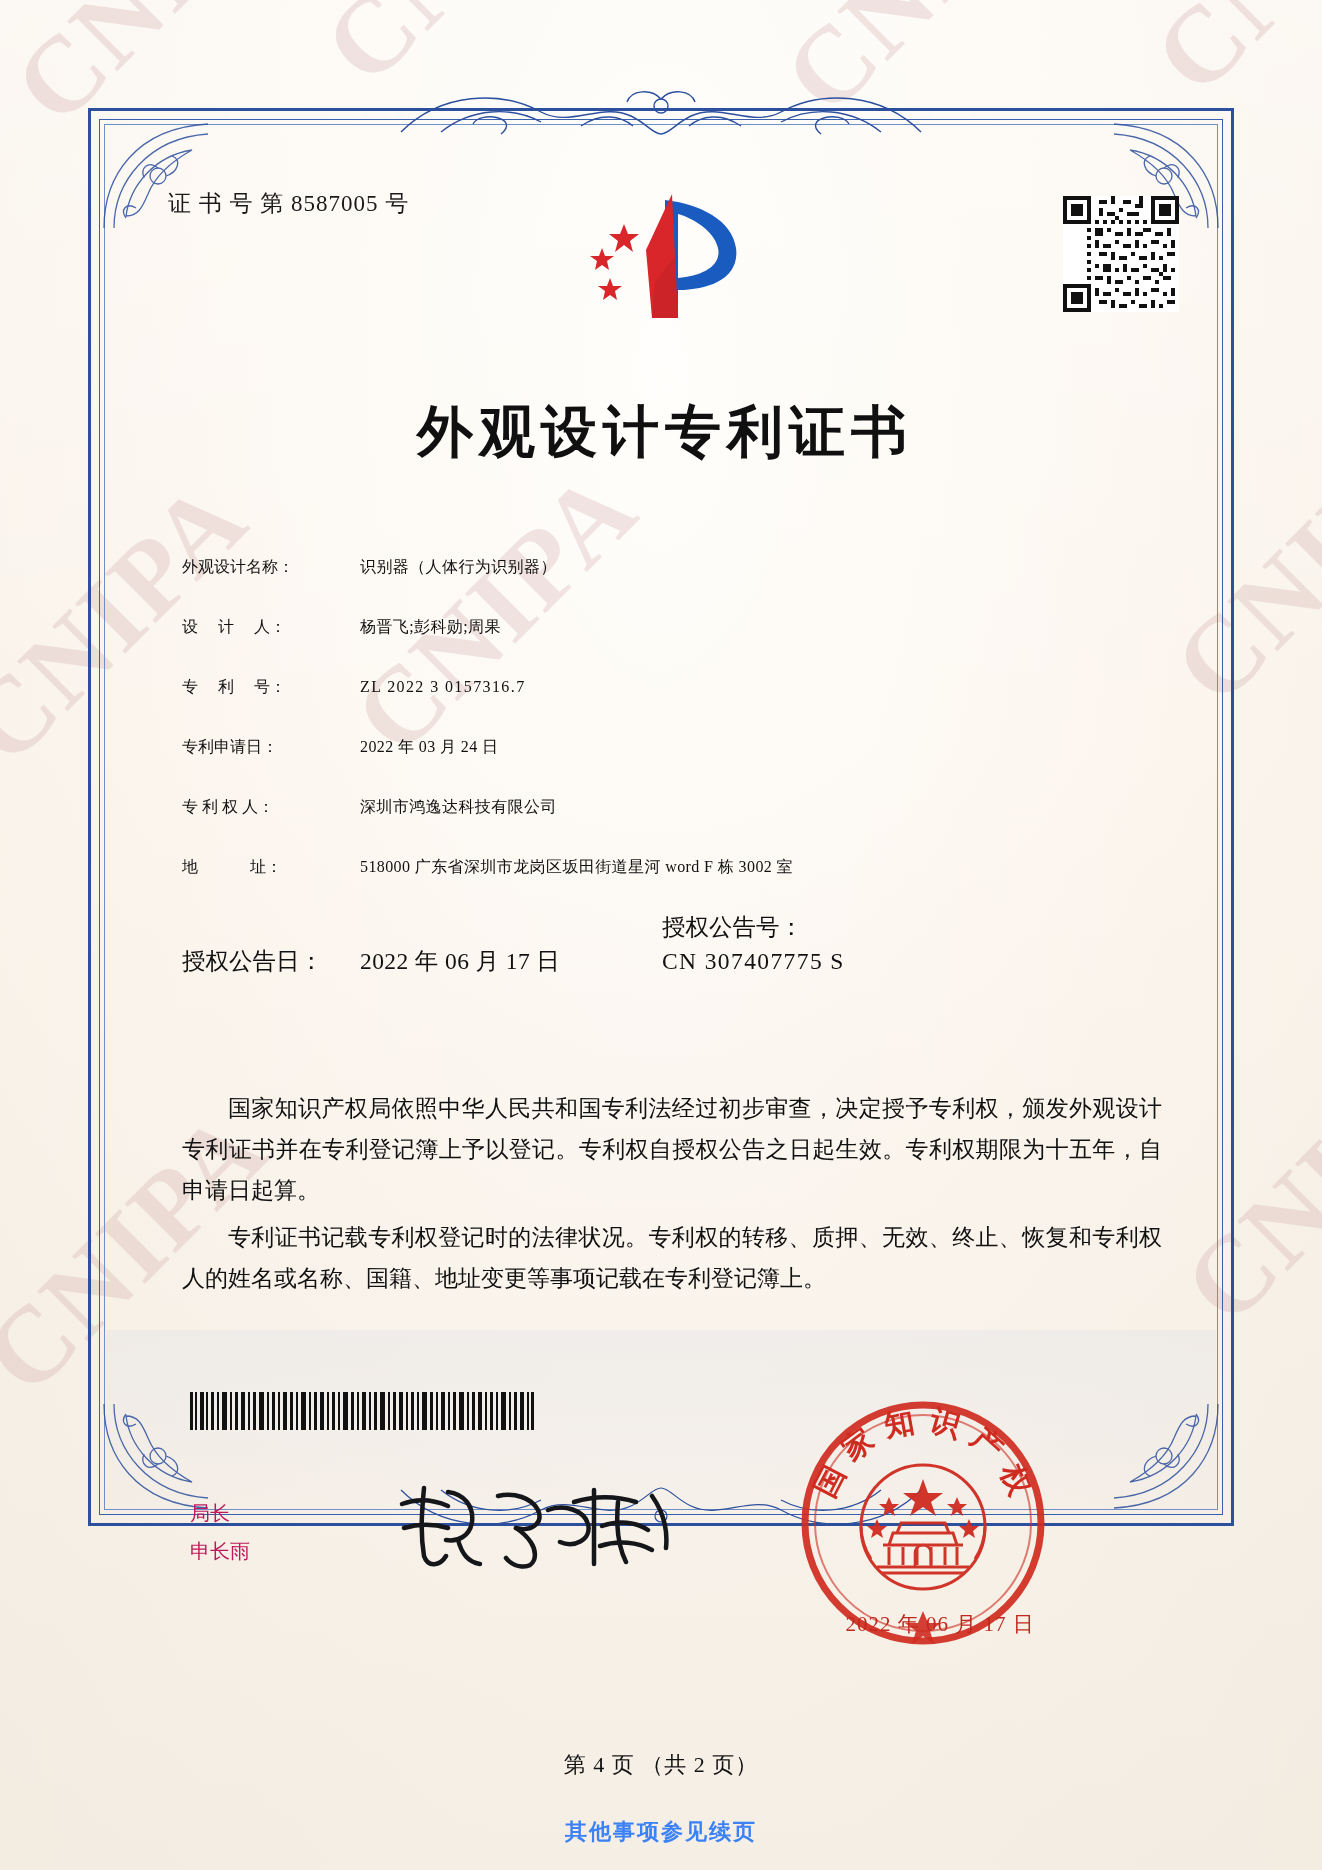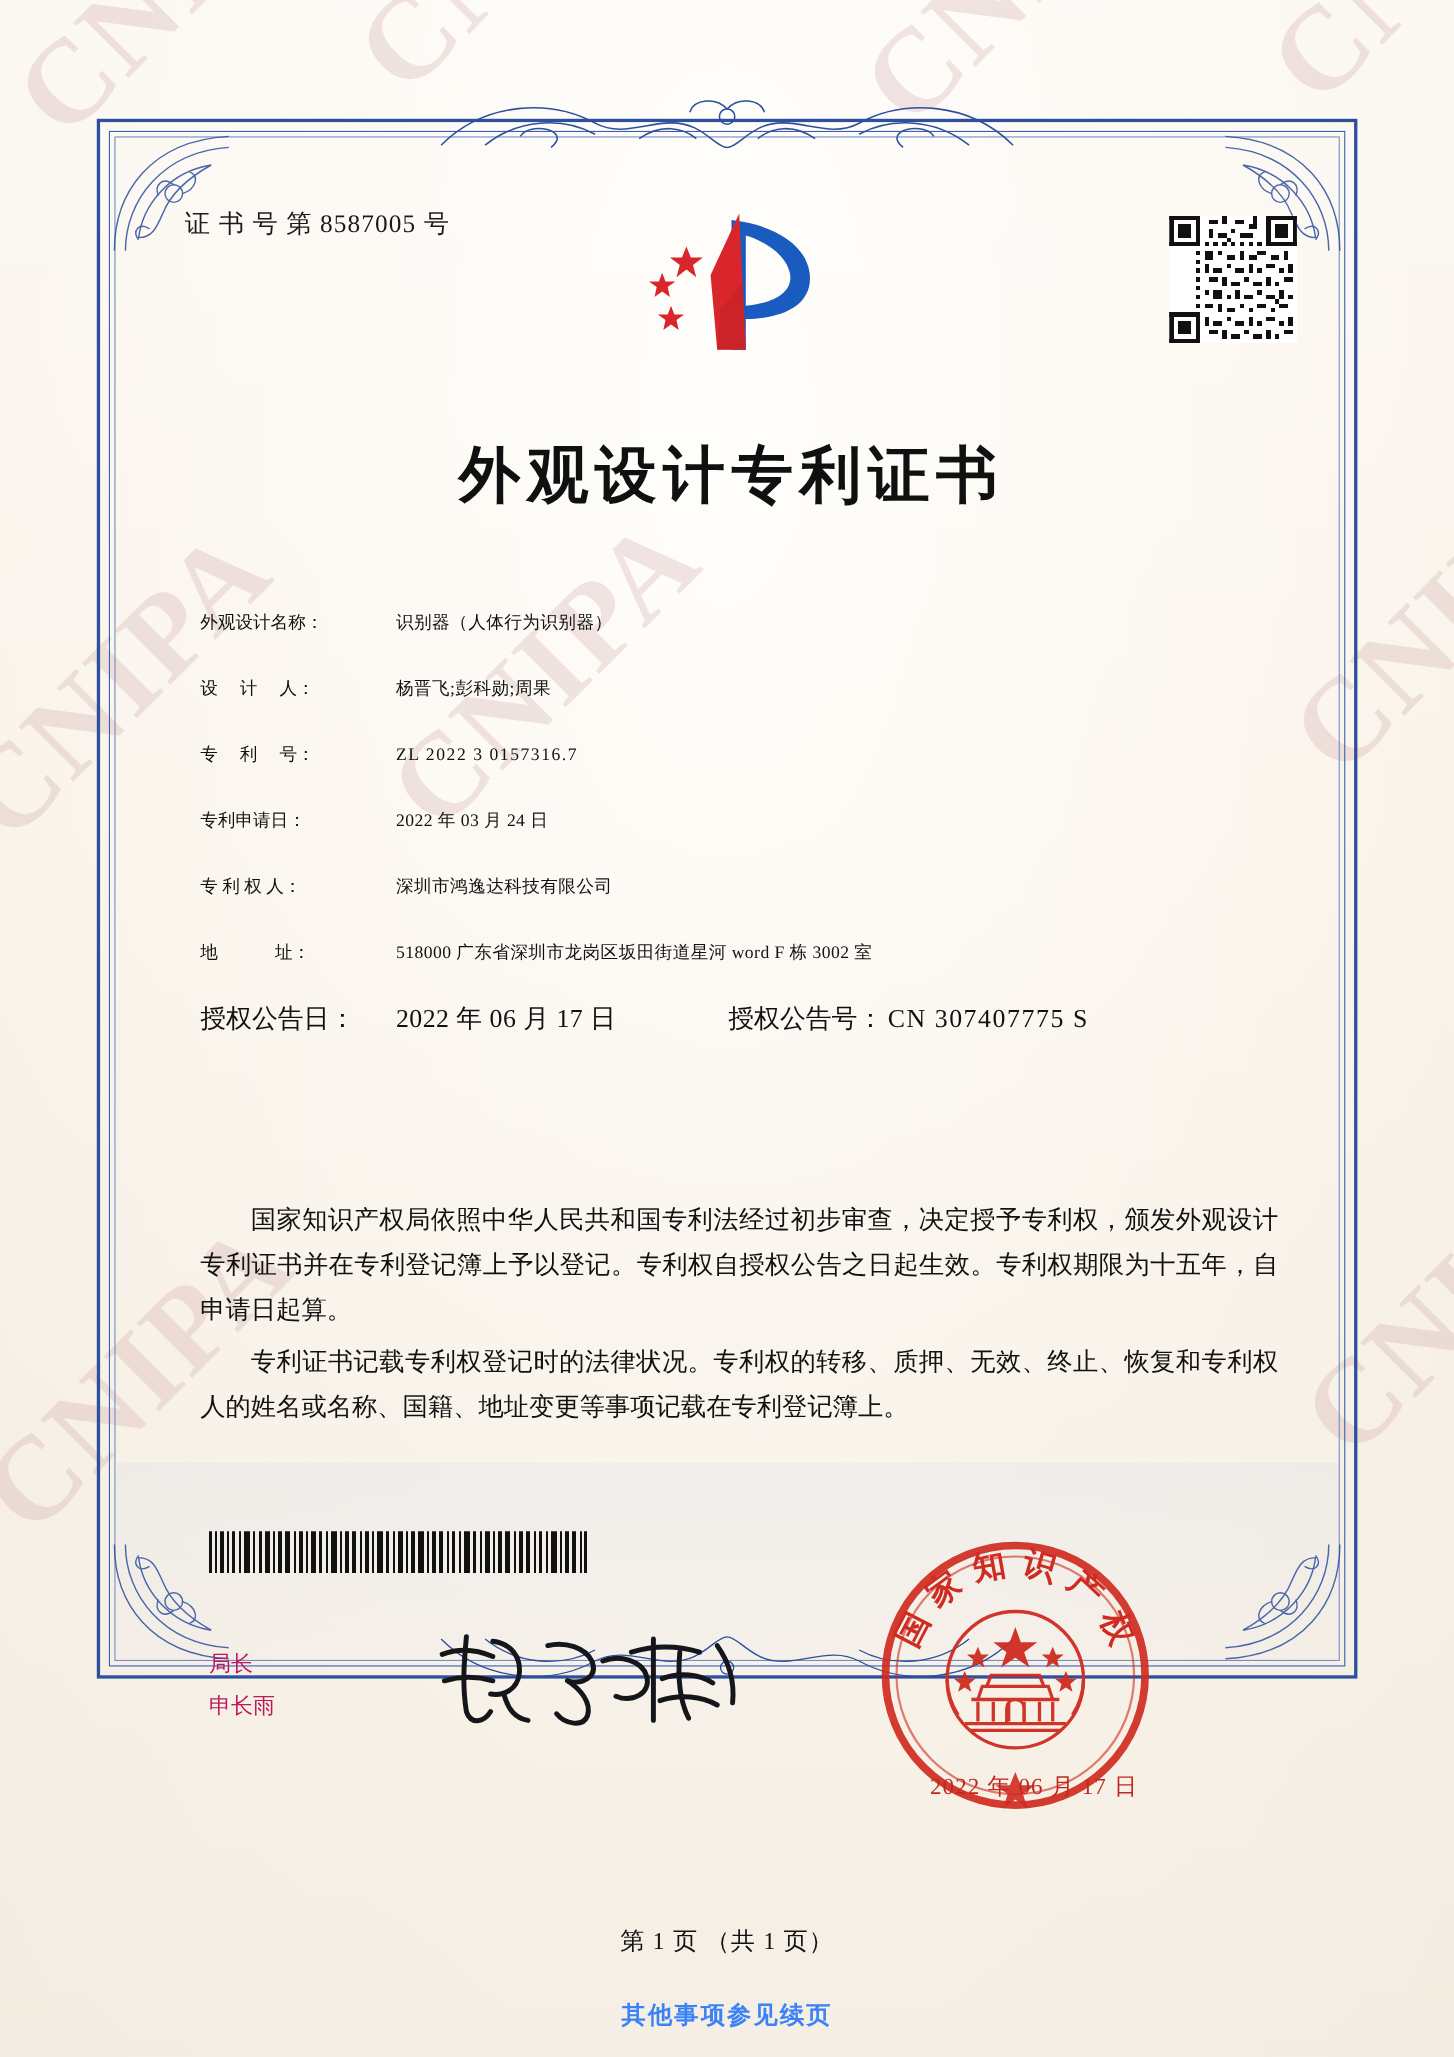--- a/index.html
+++ b/index.html
@@ -162,21 +162,21 @@
   }
   .row-two {
     display: flex;
     align-items: flex-end;
     margin-bottom: 20px;
     font-size: 23.5px;
     color: #111;
     line-height: 34px;
   }
   .half-a { width: 480px; display: flex; }
-  .half-b { display: flex; }
+  .half-b { display: flex; flex-direction: column; }
   .half-b .label2 { white-space: nowrap; margin-right: 4px; }
 
   
   .paras {
     position: absolute;
     left: 182px;
     top: 1088px;
     width: 980px;
     font-size: 23px;
     line-height: 41px;
@@ -666,15 +666,15 @@
           <path d="M-62,-18 A62,62 0 0 0 -52,14"></path>
           <path d="M62,-18 A62,62 0 0 1 52,14"></path>
         </g>
       </g>
 
       <polygon points="128,216 133,228 146,228 135,236 139,249 128,241 117,249 121,236 110,228 123,228" fill="#cf2b20" opacity="0.9"></polygon>
     </svg>
   </div>
   <div class="seal-date">2022 年 06 月 17 日</div>
 
-  <div class="page-no">第 1 页 （共 1 页）</div>
+  <div class="page-no">第 4 页 （共 2 页）</div>
   <div class="footer-note">其他事项参见续页</div>
 </div>
 
 </body></html>

